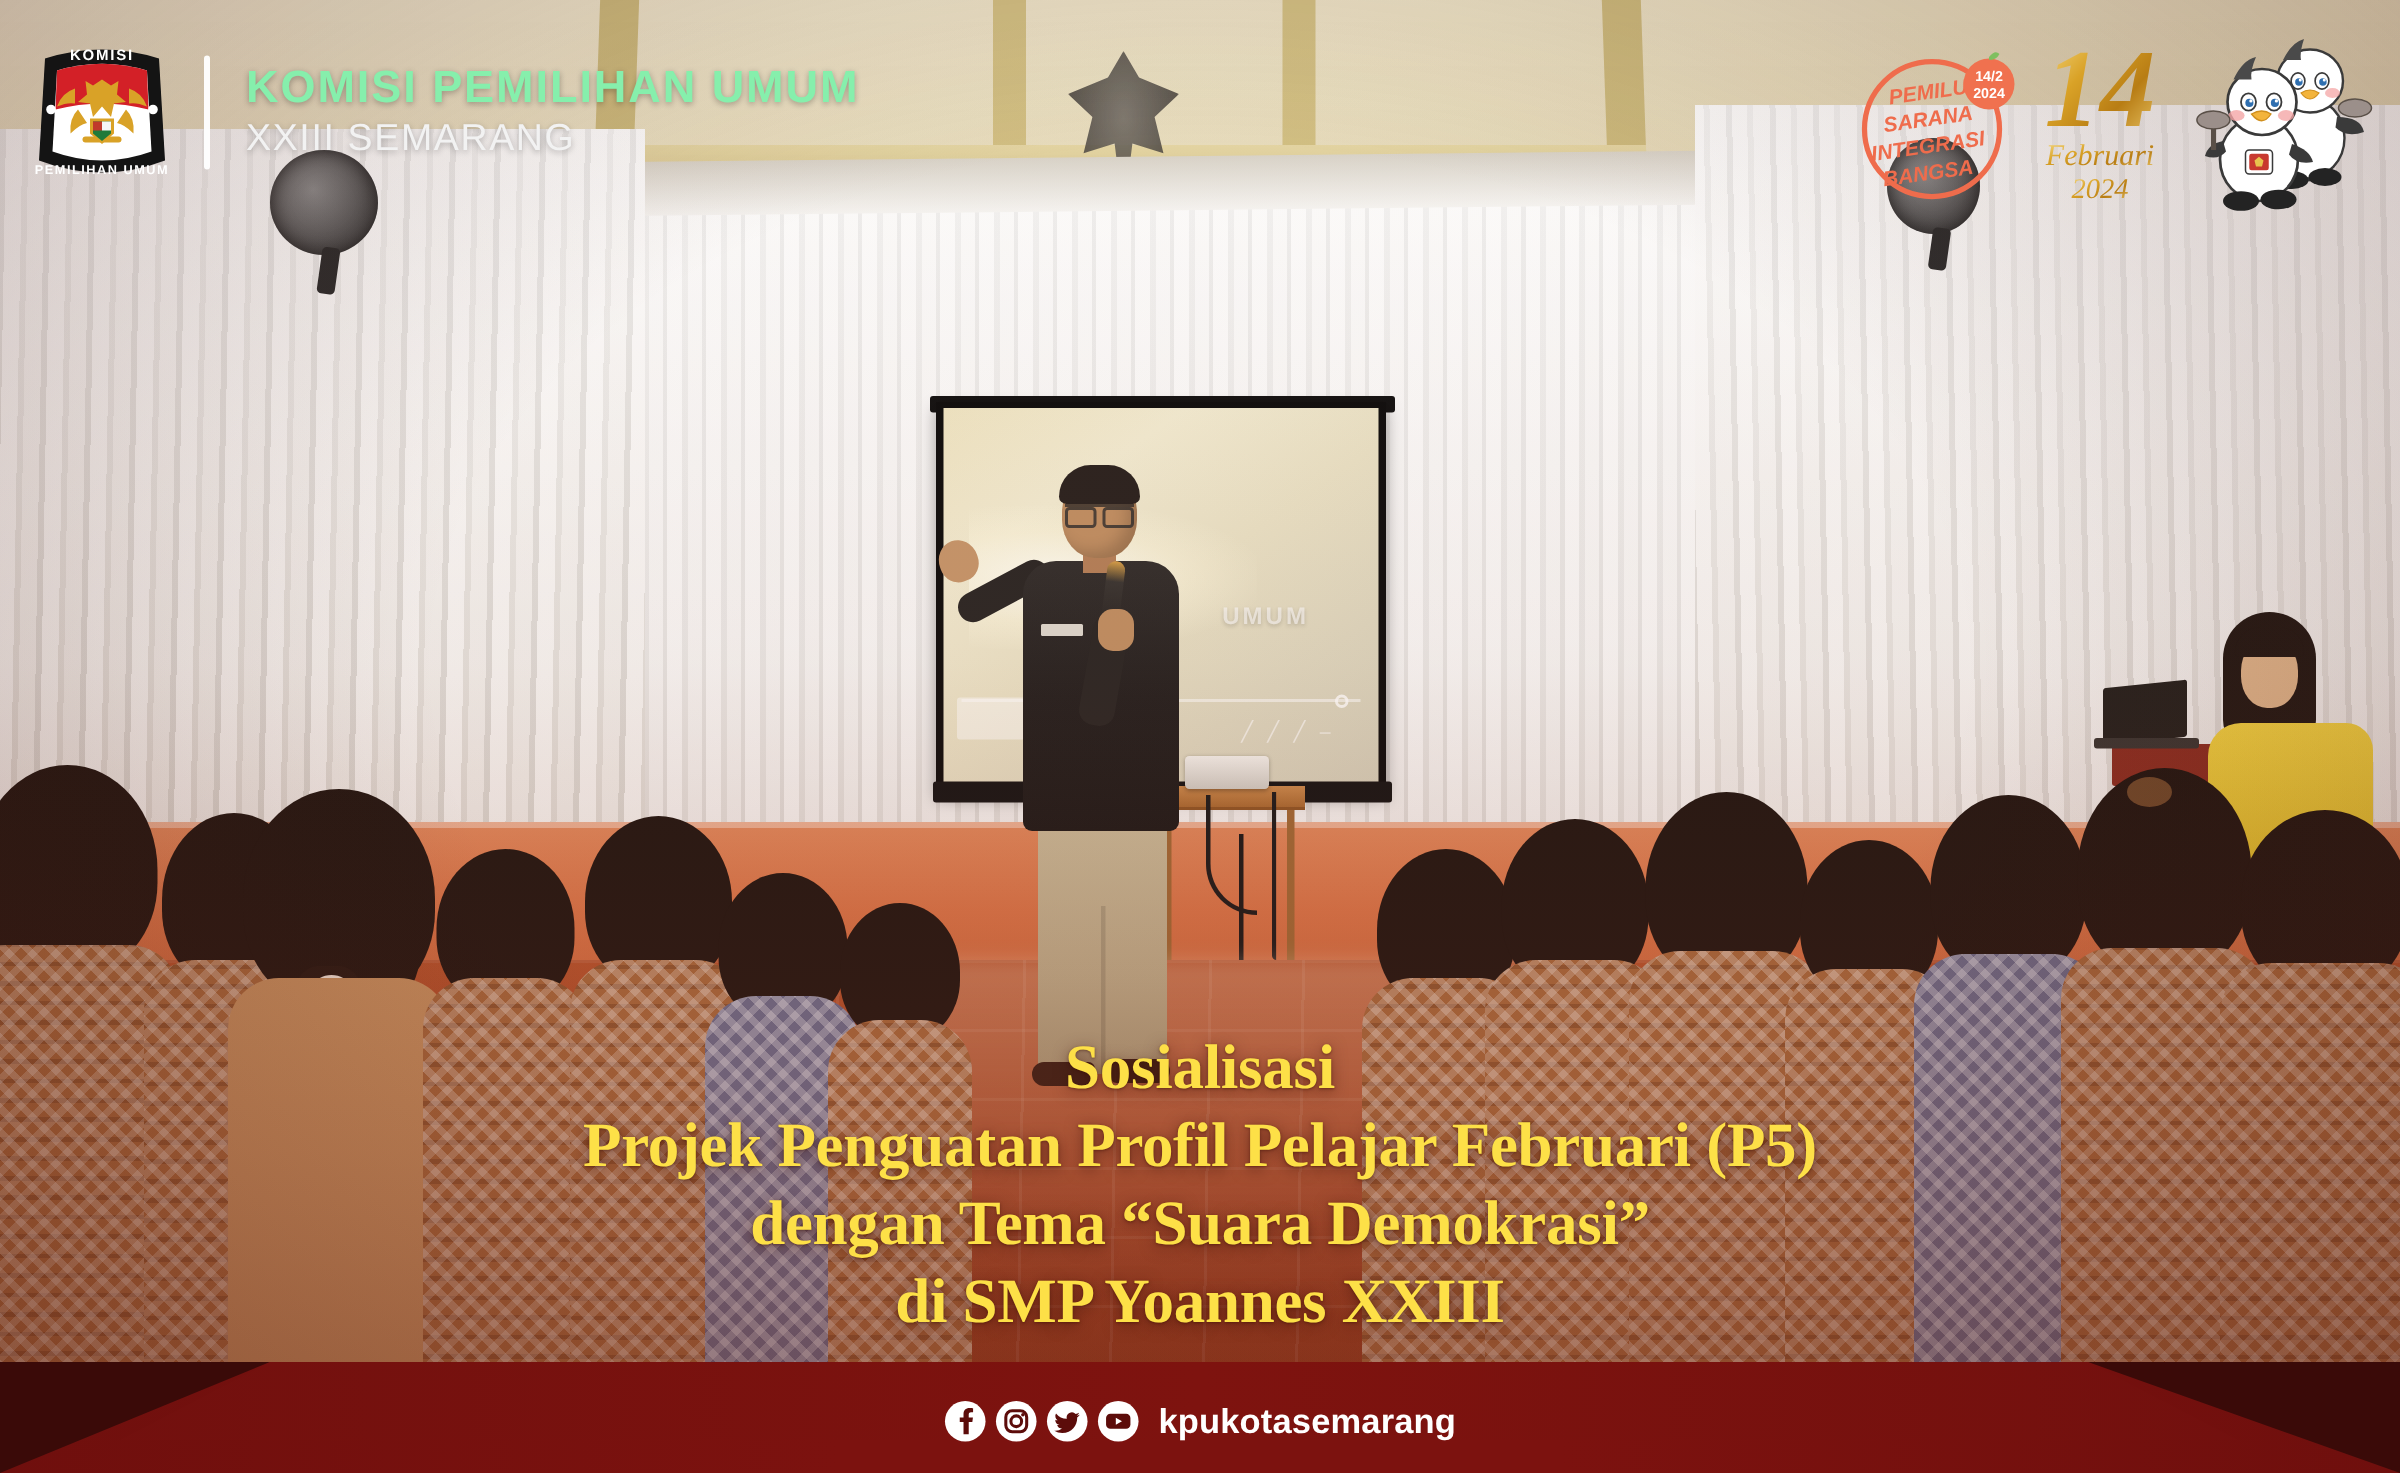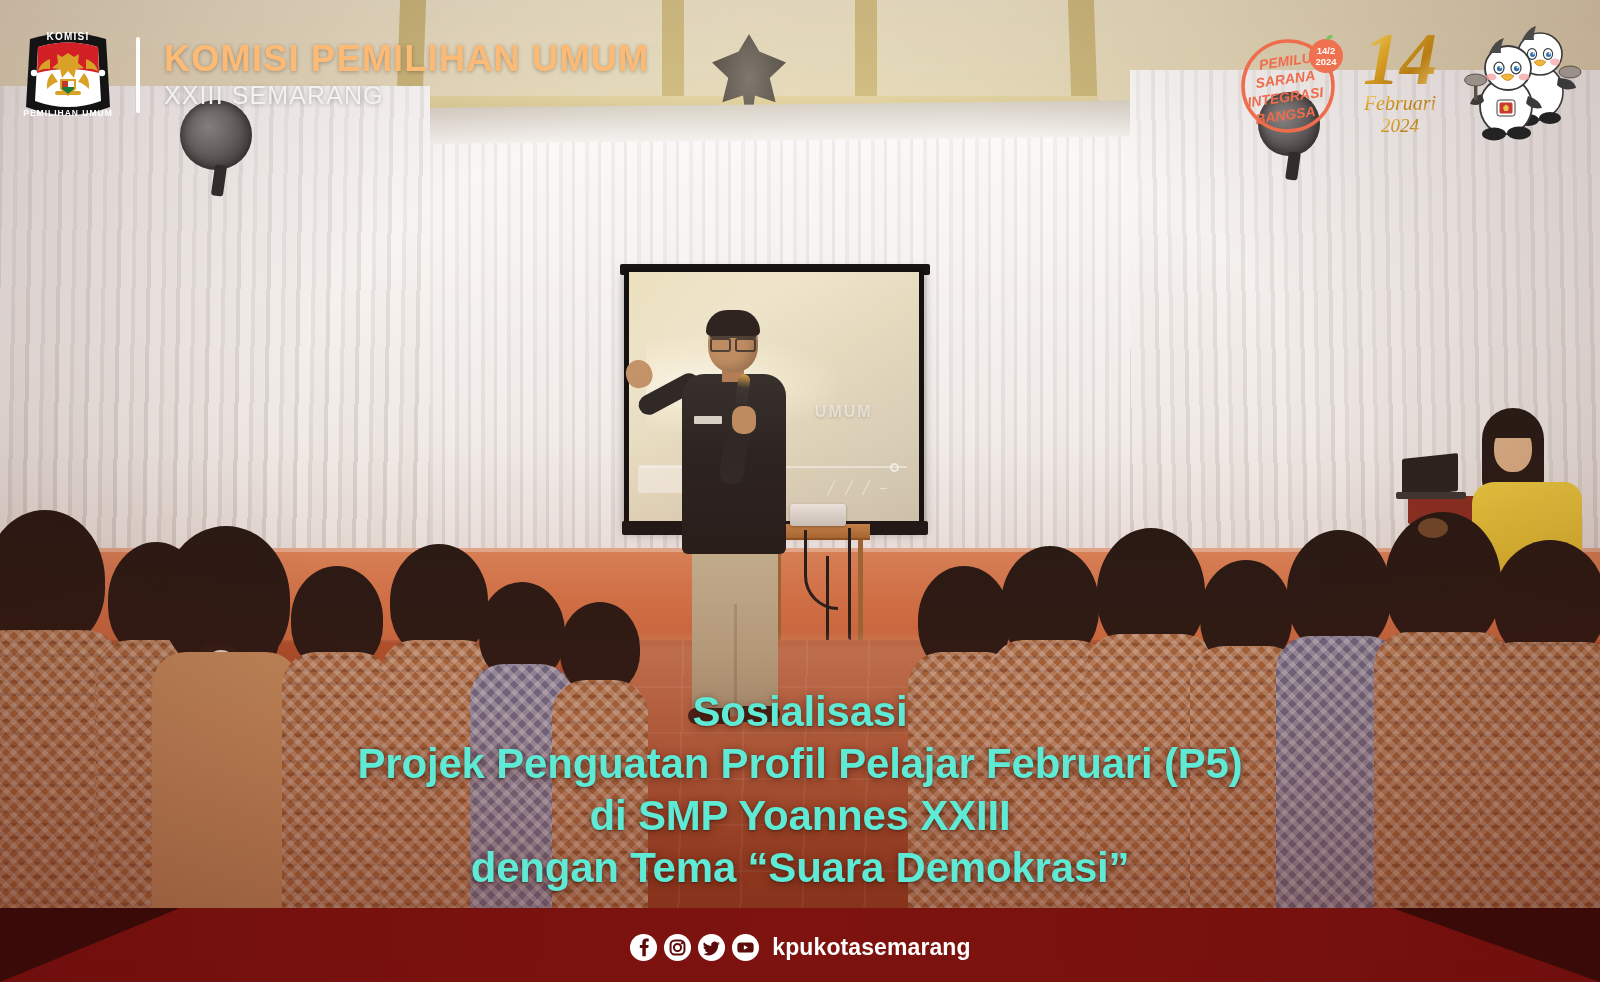--- a/index.html
+++ b/index.html
@@ -357,21 +357,21 @@
     display:flex; align-items:center; padding-left:22px;
     z-index:20;
   }
   .kpu-logo{ width:92px; height:104px; flex:0 0 auto; }
   .header-divider{
     width:4px; height:76px; background:#fff; margin:0 24px 0 22px;
     opacity:.95; border-radius:2px;
   }
   .header-text{ display:flex; flex-direction:column; justify-content:center; }
   .header-title{
-    color:#fdba74; font-size:36px; font-weight:700; letter-spacing:1.3px;
+    color:#86efac; font-size:30px; font-weight:700; letter-spacing:1.3px;
     line-height:1.08; text-shadow:0 1px 4px rgba(0,0,0,.30);
   }
   .header-sub{
     color:#f2f2f2; font-size:25px; font-weight:400; letter-spacing:1.1px;
     line-height:1.15; margin-top:2px; text-shadow:0 1px 4px rgba(0,0,0,.28);
   }
 
   
   .logo-cluster{
     position:absolute; right:18px; top:12px; height:140px;
@@ -381,23 +381,24 @@
   .date-logo{ width:100px; height:130px; }
   .mascots{ width:128px; height:128px; margin-top:4px; }
 
   
   .title-block{
     position:absolute; left:0; right:0; top:686px;
     text-align:center; z-index:15;
     padding:0 40px;
   }
   .title-line{
-    color:#5eead4; font-weight:700; letter-spacing:-.2px;
+    color:#fde047; font-weight:700; letter-spacing:-.2px;
     text-shadow:0 2px 10px rgba(60,15,8,.55), 0 1px 2px rgba(60,15,8,.5);
     line-height:1.24;
+    font-family:Liberation Serif, serif;
   }
   .t1{ font-size:42px; }
   .t2{ font-size:42px; }
   .t3{ font-size:42px; }
   .t4{ font-size:42px; }
 
   
   .footer{
     position:absolute; left:0; bottom:0; width:100%; height:74px; z-index:25;
   }
@@ -695,22 +696,22 @@
         <path d="M74 80 q12 4 14 12 q-11 2 -16 -5 z" fill="#3a3a3a"></path>
         <ellipse cx="40" cy="118" rx="12" ry="6.5" fill="#232323"></ellipse>
         <ellipse cx="65" cy="117" rx="12" ry="6.5" fill="#232323"></ellipse>
       </g>
     </svg>
   </div>
 
   <div class="title-block">
     <div class="title-line t1">Sosialisasi</div>
     <div class="title-line t2">Projek Penguatan Profil Pelajar Februari (P5)</div>
+    <div class="title-line t3">dengan Tema “Suara Demokrasi”</div>
     <div class="title-line t4">di SMP Yoannes XXIII</div>
-    <div class="title-line t3">dengan Tema “Suara Demokrasi”</div>
   </div>
 
   <div class="footer">
     <div class="footer-dark"></div>
     <div class="footer-red"></div>
     <div class="footer-red2"></div>
 
     <div class="footer-inner">
 
 

